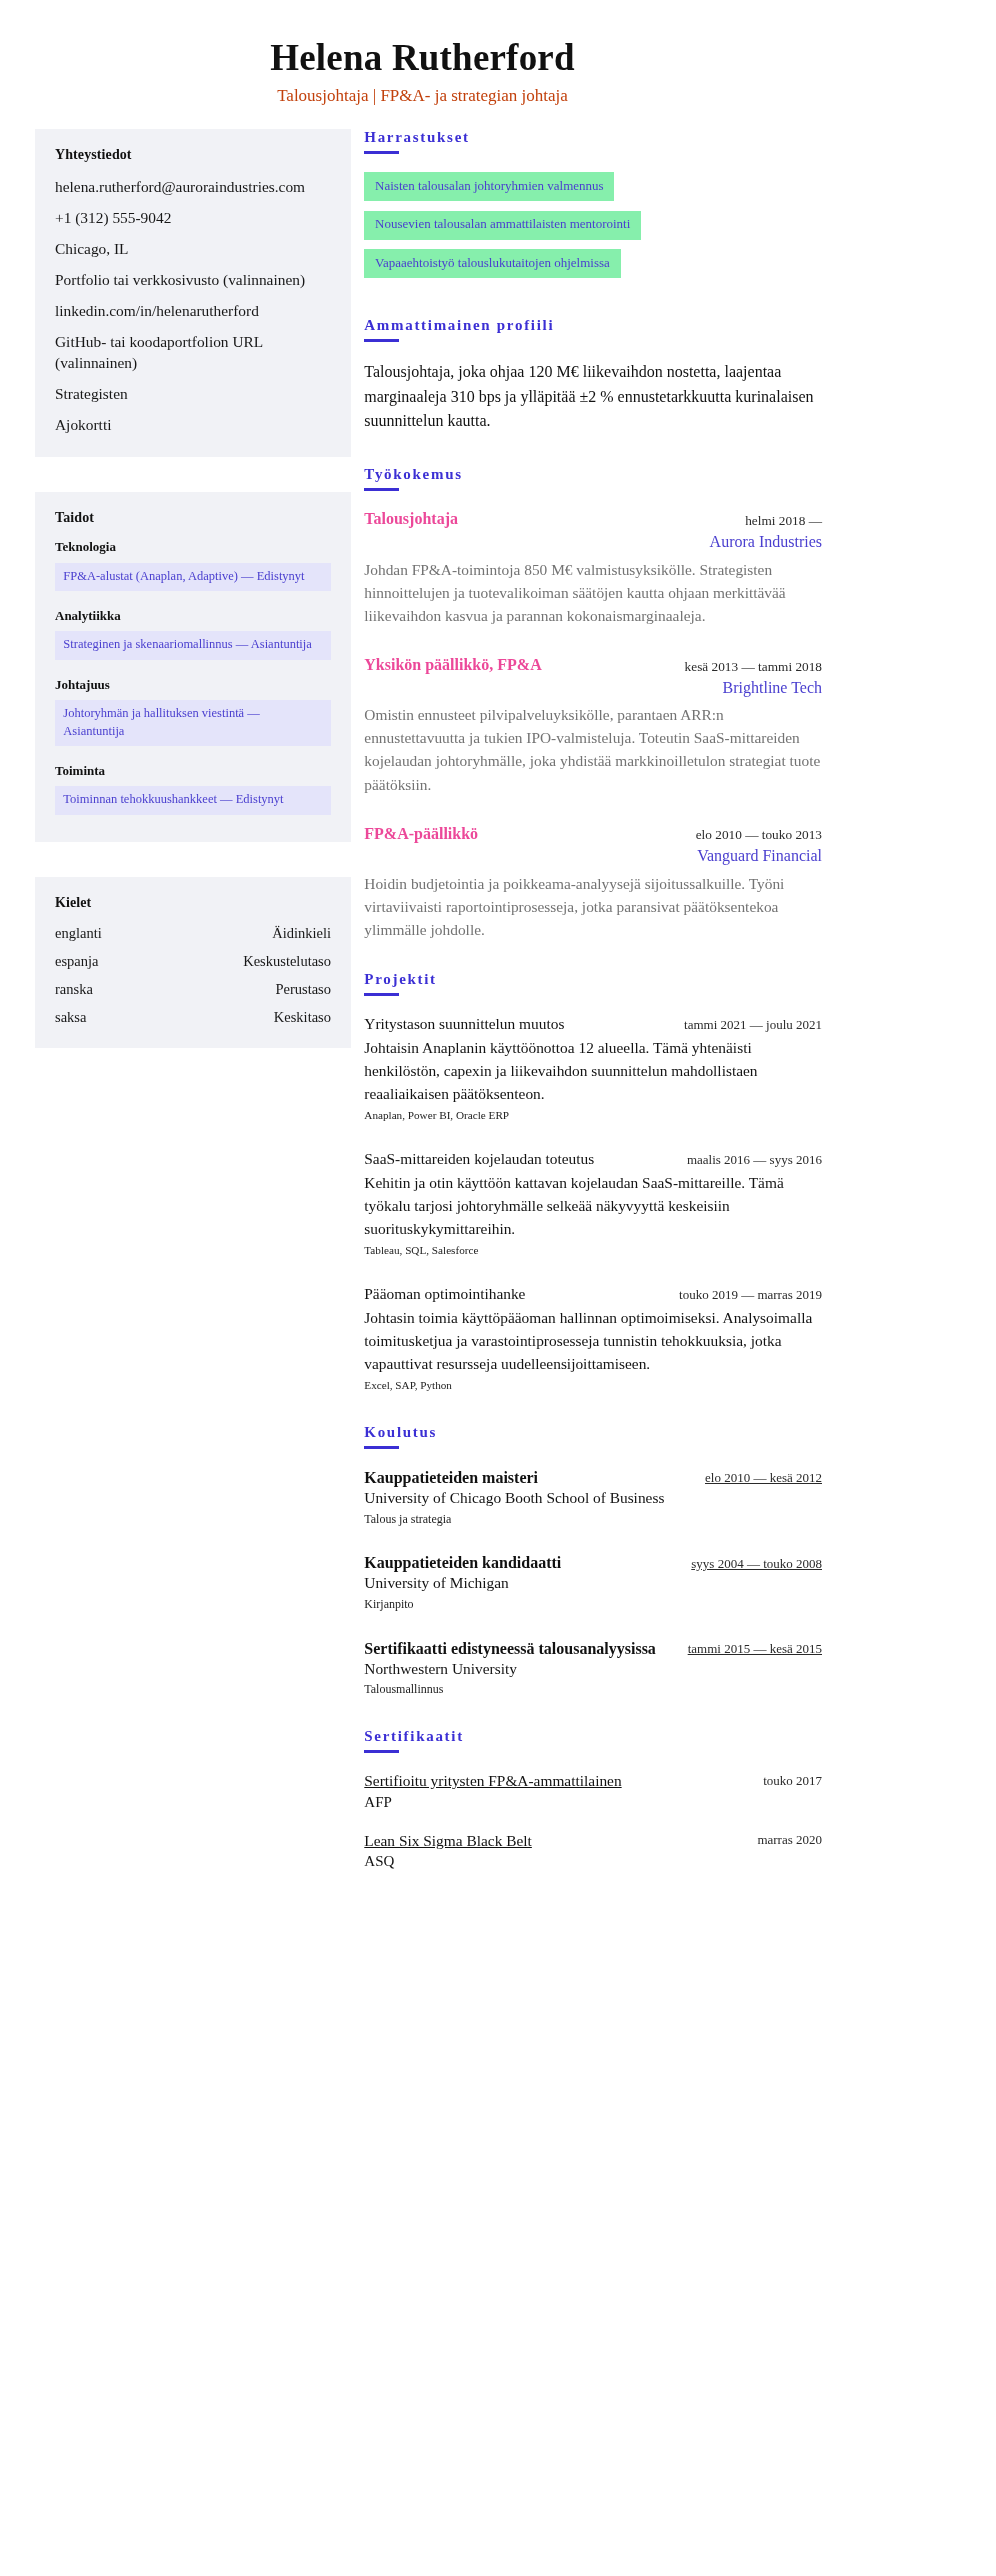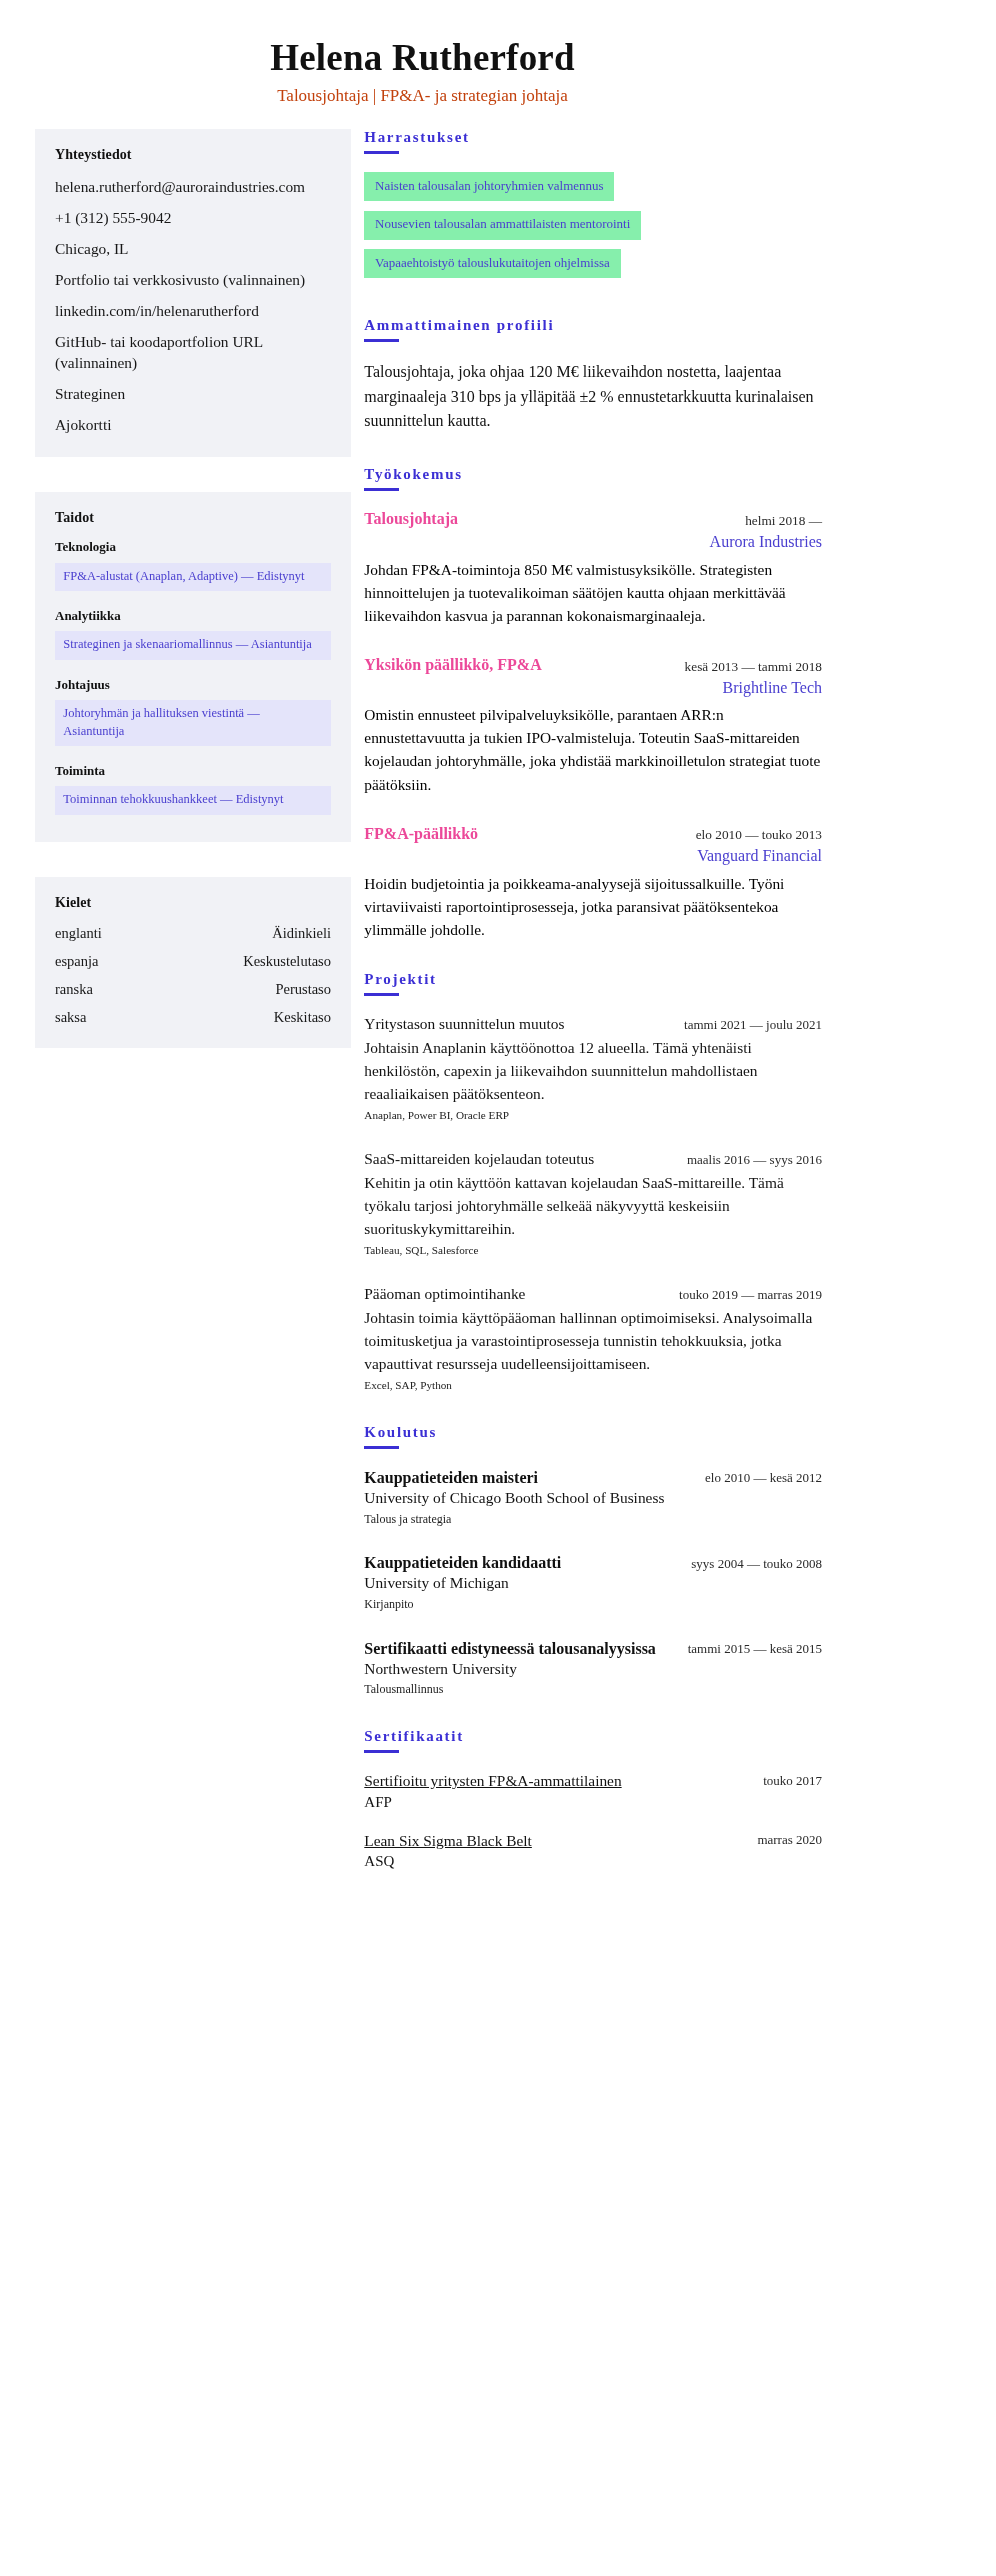--- a/index.html
+++ b/index.html
@@ -196,21 +196,21 @@
   .entry-org {
     font-size: 16px;
     color: #4a3fcf;
     line-height: 1.35;
     margin: 0.8px 0 5px 0;
     text-align: right;
   }
   .entry-desc {
     font-size: 15.4px;
     line-height: 1.5;
-    color: #000000;
+    color: #737373;
     margin: 0;
     max-width: 573px;
   }
 
   
   .proj { margin-bottom: 25px; }
   .proj:last-child { margin-bottom: 0; }
   .proj-head {
     display: flex;
     justify-content: space-between;
@@ -265,20 +265,21 @@
     max-width: 349px;
   }
   .edu-date {
     font-size: 13px;
     color: #2a2a2a;
     text-align: right;
     line-height: 1.35;
     flex: 0 0 auto;
     max-width: 158px;
     padding-top: 2.5px;
+    text-decoration: underline;
   }
   .edu-school {
     font-size: 15.4px;
     color: #131313;
     line-height: 1.35;
     margin: 0;
     max-width: 357px;
   }
   .edu-field {
     font-size: 12px;
@@ -336,21 +337,21 @@
 
       <section class="side-card">
         <h2>Yhteystiedot</h2>
         <ul class="contact-list">
           <li>helena.rutherford@auroraindustries.com</li>
           <li>+1 (312) 555-9042</li>
           <li>Chicago, IL</li>
           <li class="wrap">Portfolio tai verkkosivusto (valinnainen)</li>
           <li>linkedin.com/in/helenarutherford</li>
           <li class="wrap">GitHub- tai koodaportfolion URL (valinnainen)</li>
-          <li>Strateginen</li>
+          <li>Strategisten</li>
           <li>Ajokortti</li>
         </ul>
       </section>
 
       <section class="side-card">
         <h2>Taidot</h2>
 
         <div class="skill-group">
           <h3>Teknologia</h3>
           <span class="skill-chip">FP&amp;A-alustat (Anaplan, Adaptive) — Edistynyt</span>

